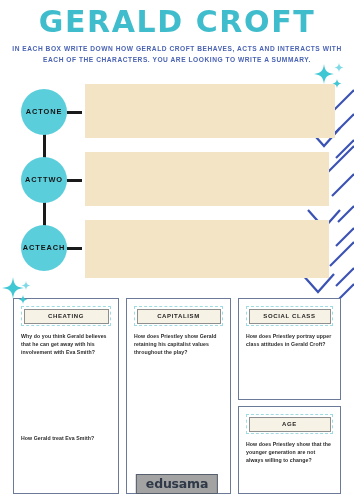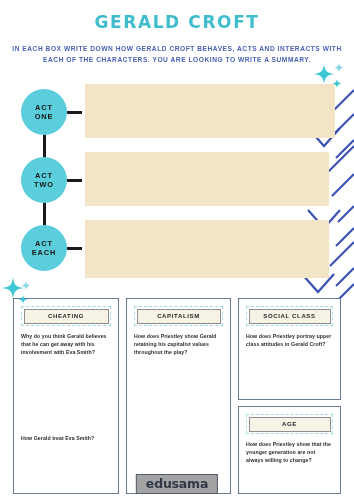--- a/index.html
+++ b/index.html
@@ -15,21 +15,21 @@
     background: #ffffff;
   }
 
   
   .title {
     position: absolute;
     top: 6px; left: 0; width: 354px;
     text-align: center;
     font-family: "DejaVu Sans", sans-serif;
     font-weight: bold;
-    font-size: 17px;
+    font-size: 30px;
     letter-spacing: 1.6px;
     color: #3FBDCC;
     line-height: 32px;
   }
   .subtitle {
     position: absolute;
     top: 44px; left: 12px; width: 330px;
     text-align: center;
     font-family: "Liberation Sans", sans-serif;
     font-weight: bold;
@@ -49,21 +49,20 @@
   }
   .spine.s1 { top: 50px; height: 64px; }
   .spine.s2 { top: 118px; height: 64px; }
 
   .act-circle {
     position: absolute;
     width: 46px; height: 46px;
     border-radius: 50%;
     background: #5BCEDC;
     display: flex;
-    flex-direction: column;
     align-items: center;
     justify-content: center;
     font-family: "Liberation Sans", sans-serif;
     font-size: 7.4px;
     font-weight: bold;
     letter-spacing: 0.9px;
     color: #141414;
     line-height: 9.5px;
     text-align: right;
     z-index: 3;

